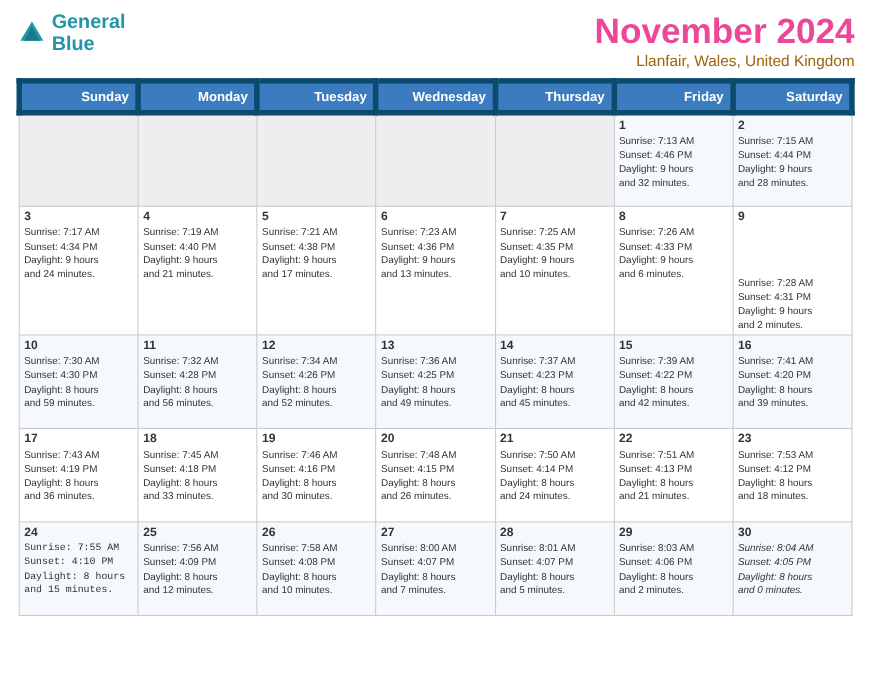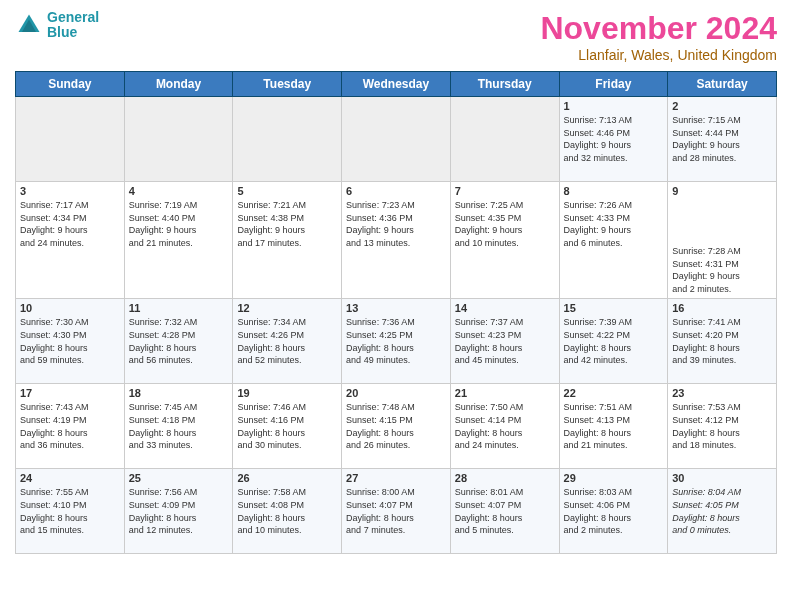--- a/index.html
+++ b/index.html
@@ -19,21 +19,21 @@
       justify-content: space-between;
       align-items: flex-start;
       margin-bottom: 8px;
     }
     .logo {
       display: flex;
       align-items: center;
       gap: 4px;
     }
     .logo-text {
-      font-size: 14px;
+      font-size: 18px;
       font-weight: bold;
       color: #333;
       line-height: 1.1;
     }
     .logo-text span {
       color: #2196a8;
     }
     .logo-icon {
       width: 28px;
       height: 28px;
@@ -53,23 +53,23 @@
     table {
       width: 762px;
       border-collapse: collapse;
       table-layout: fixed;
     }
     thead th {
       background-color: #3b7bbf;
       color: #fff;
       font-size: 12px;
       font-weight: bold;
-      padding: 5px 20px;
-      text-align: center;
-      border: 1px solid #0c4a6e;
+      padding: 5px 6px;
+      text-align: right;
+      border: 5px solid #0c4a6e;
     }
     tbody td {
       vertical-align: top;
       font-size: 9.5px;
       color: #333;
       padding: 3px 4px;
       border: 1px solid #ccc;
       height: 85px;
       background: #fff;
     }
@@ -294,21 +294,21 @@
             <div class="day-num">23</div>
             <div class="day-info" style="white-space: pre-line;">Sunrise: 7:53 AM
 Sunset: 4:12 PM
 Daylight: 8 hours
 and 18 minutes.</div>
           </td>
         </tr>
         <tr>
           <td>
             <div class="day-num">24</div>
-            <div class="day-info" style="white-space: pre-line;">Sunrise: 7:55 AM
+            <div class="day-info" style="white-space: pre-line; font-family: Liberation Mono, monospace;">Sunrise: 7:55 AM
 Sunset: 4:10 PM
 Daylight: 8 hours
 and 15 minutes.</div>
           </td>
           <td>
             <div class="day-num">25</div>
             <div class="day-info" style="white-space: pre-line;">Sunrise: 7:56 AM
 Sunset: 4:09 PM
 Daylight: 8 hours
 and 12 minutes.</div>

